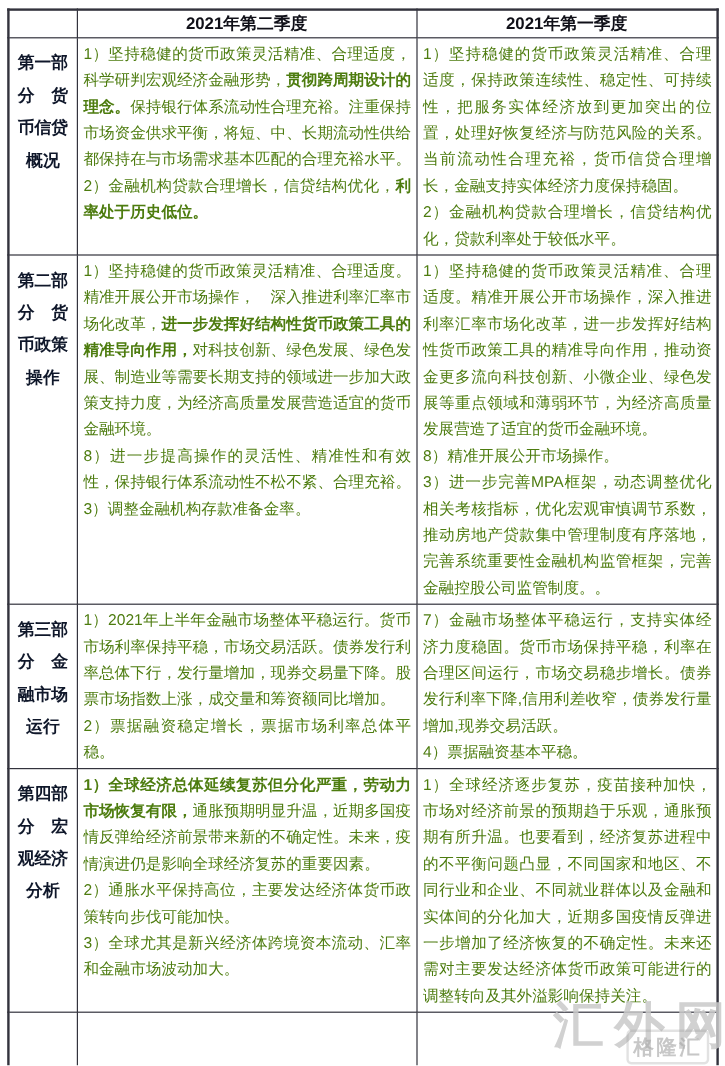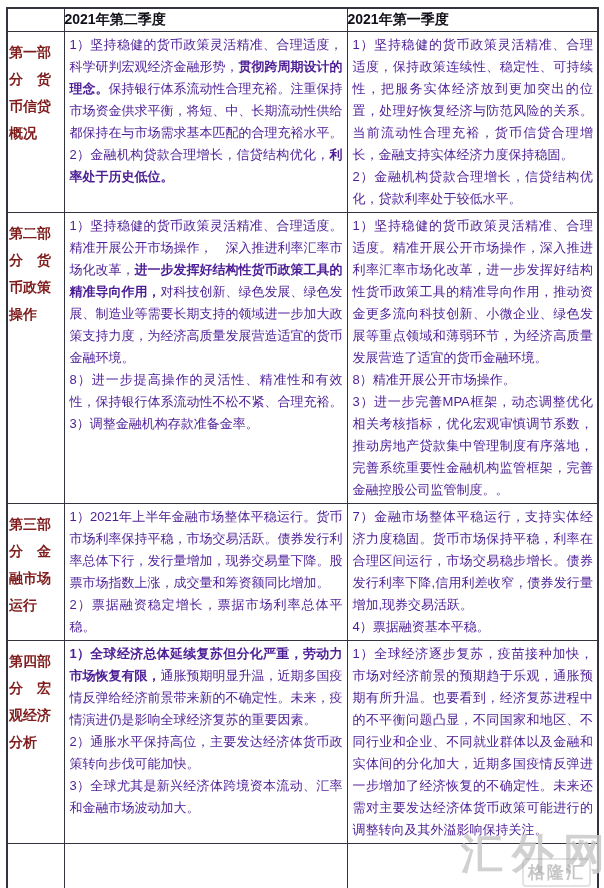--- a/index.html
+++ b/index.html
@@ -13,31 +13,31 @@
   table.report {
     border-collapse: collapse; table-layout: fixed;
     margin: 7px 0 0 6px; width: 591px;
     border: 2px solid #33333d;
   }
   table.report td {
     border: 1px solid #33333d; vertical-align: top; overflow: hidden;
     background: #fff;
   }
   thead td.hdr {
-    text-align: left; font-weight: bold; font-size: 14px; color: #101018;
+    text-align: center; font-weight: bold; font-size: 14px; color: #101018;
     padding: 2px 0 3px 0; line-height: 17px;
   }
   td.label-cell {
-    color: #7f1d1d; font-weight: bold; font-size: 14px;
-    text-align: left; line-height: 27px; padding-top: 7px;
+    color: #0f172a; font-weight: bold; font-size: 14px;
+    text-align: center; line-height: 27px; padding-top: 7px;
     white-space: pre-line;
   }
   td.cell { padding: 2px 4px 2px 5px; }
   td.cell p {
-    margin: 0; font-size: 13px; line-height: 22px; color: #4c1d95;
+    margin: 0; font-size: 13px; line-height: 22px; color: #4d7c0f;
     text-align: justify; text-justify: inter-ideograph;
     word-break: break-all;
   }
   td.cell .b { font-weight: bold; }
   tr.stub-row td { height: 44px; }
   .wm-main {
     position: absolute; right: -10px; bottom: 6px;
     font-size: 42px; font-weight: bold; letter-spacing: 9px;
     color: #c9c9c9; opacity: 0.85; pointer-events: none; white-space: nowrap;
   }

